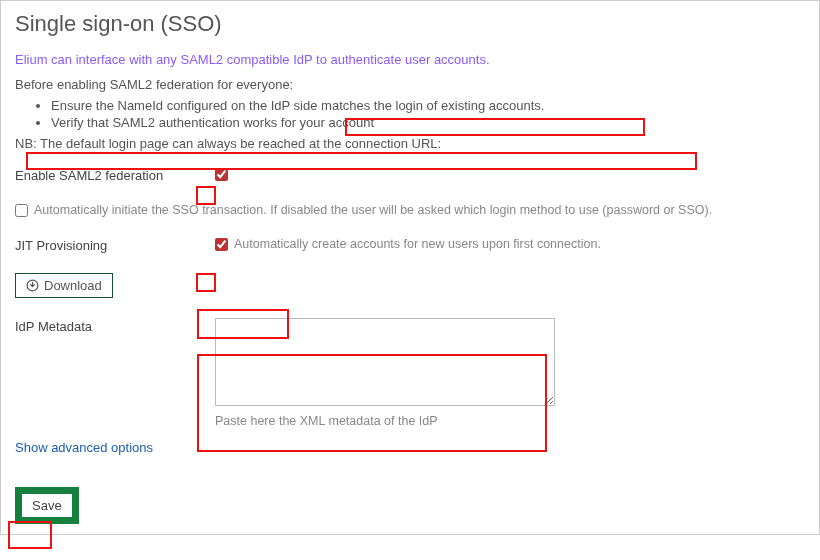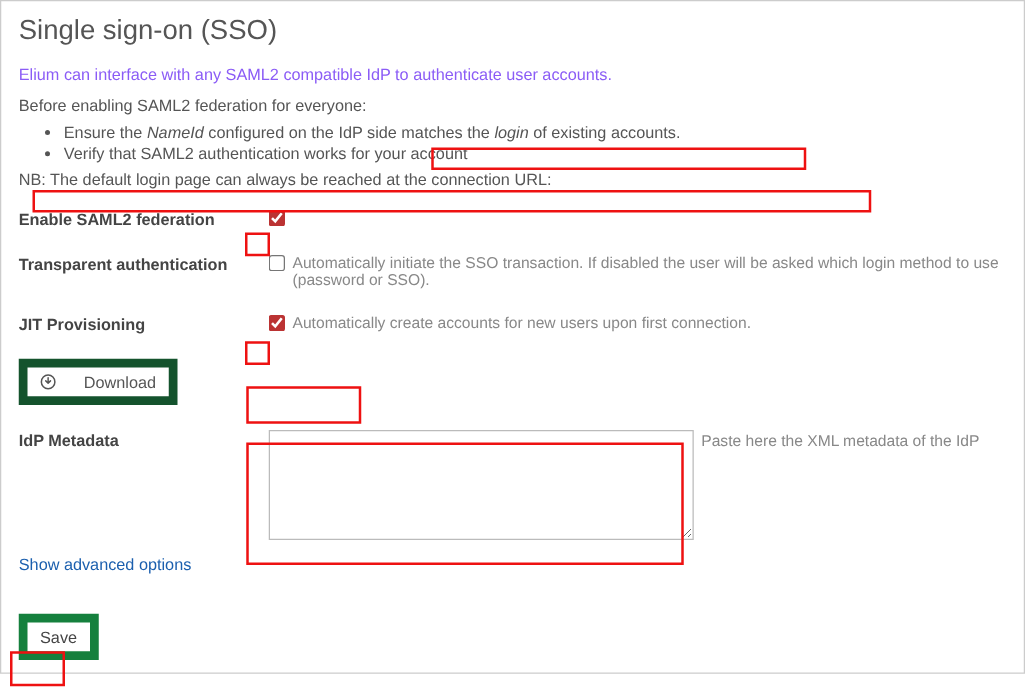--- a/index.html
+++ b/index.html
@@ -10,34 +10,34 @@
     padding:10px 14px;
     width:820px;
     border:1px solid #ccc;
     background:#fff;
   }
   h2{font-weight:400;font-size:22px;color:#555;margin-bottom:15px;}
   .intro{margin-bottom:10px;color:#8b5cf6;}
   .before{margin-bottom:6px;color:#555;}
   ul{margin-left:36px;margin-bottom:6px;}
   li{margin-bottom:2px;color:#555;}
-  .italic{font-style:italic;}
+  .italic{}
   .nb-line{margin-bottom:16px;color:#555;}
   .row{display:flex;align-items:flex-start;margin-bottom:20px;}
-  .label-col{width:200px;font-weight:700;color:#444;padding-top:1px;}
+  .label-col{width:200px;font-weight:400;color:#444;padding-top:1px;}
   .field-col{flex:1;display:flex;align-items:flex-start;gap:6px;}
   input[type=checkbox]{
     width:13px;height:13px;
     accent-color:#b33;
     margin-top:1px;
   }
   .chk-label{color:#888;font-size:12.5px;}
   .btn{
-    display:inline-flex;align-items:center;gap:22px;
-    border:7px solid #14532d;background:#fff;color:#555;
+    display:inline-flex;align-items:center;gap:5px;
+    border:1px solid #14532d;background:#fff;color:#555;
     padding:4px 10px;font-size:13px;cursor:pointer;
   }
   .btn svg{width:13px;height:13px;}
   textarea{
     width:340px;height:88px;
     border:1px solid #bbb;
     resize:both;
     font-family:inherit;font-size:13px;
     padding:4px;
   }
@@ -70,21 +70,20 @@
 </p>
 
 <div class="row">
   <div class="label-col">Enable SAML2 federation</div>
   <div class="field-col">
     <input type="checkbox" checked="" style="">
   </div>
 </div>
 
 <div class="row">
-  <div class="label-col">Transparent authentication</div>
   <div class="field-col">
     <input type="checkbox" style="">
     <span class="chk-label">Automatically initiate the SSO transaction. If disabled the user will be asked which login method to use (password or SSO).</span>
   </div>
 </div>
 
 <div class="row">
   <div class="label-col">JIT Provisioning</div>
   <div class="field-col">
     <input type="checkbox" checked="" style="">
@@ -99,21 +98,21 @@
           <circle cx="12" cy="12" r="10" fill="none" stroke="#555" stroke-width="2.2"></circle>
           <path d="M12 6v8m0 0l-3.5-3.5M12 14l3.5-3.5" fill="none" stroke="#555" stroke-width="2.2" stroke-linecap="round" stroke-linejoin="round"></path>
         </svg>
       <span>Download</span>
     </button>
   </div>
 </div>
 
 <div class="row" style="margin-bottom:8px;">
   <div class="label-col">IdP Metadata</div>
-  <div class="field-col" style="flex-direction:row;">
+  <div class="field-col" style="flex-direction:column;">
     <textarea style=""></textarea>
     <div class="hint">Paste here the XML metadata of the IdP</div>
   </div>
 </div>
 
 <span class="link">Show advanced options</span>
 <div>
   <button class="save-btn">Save</button>
 </div>
 

